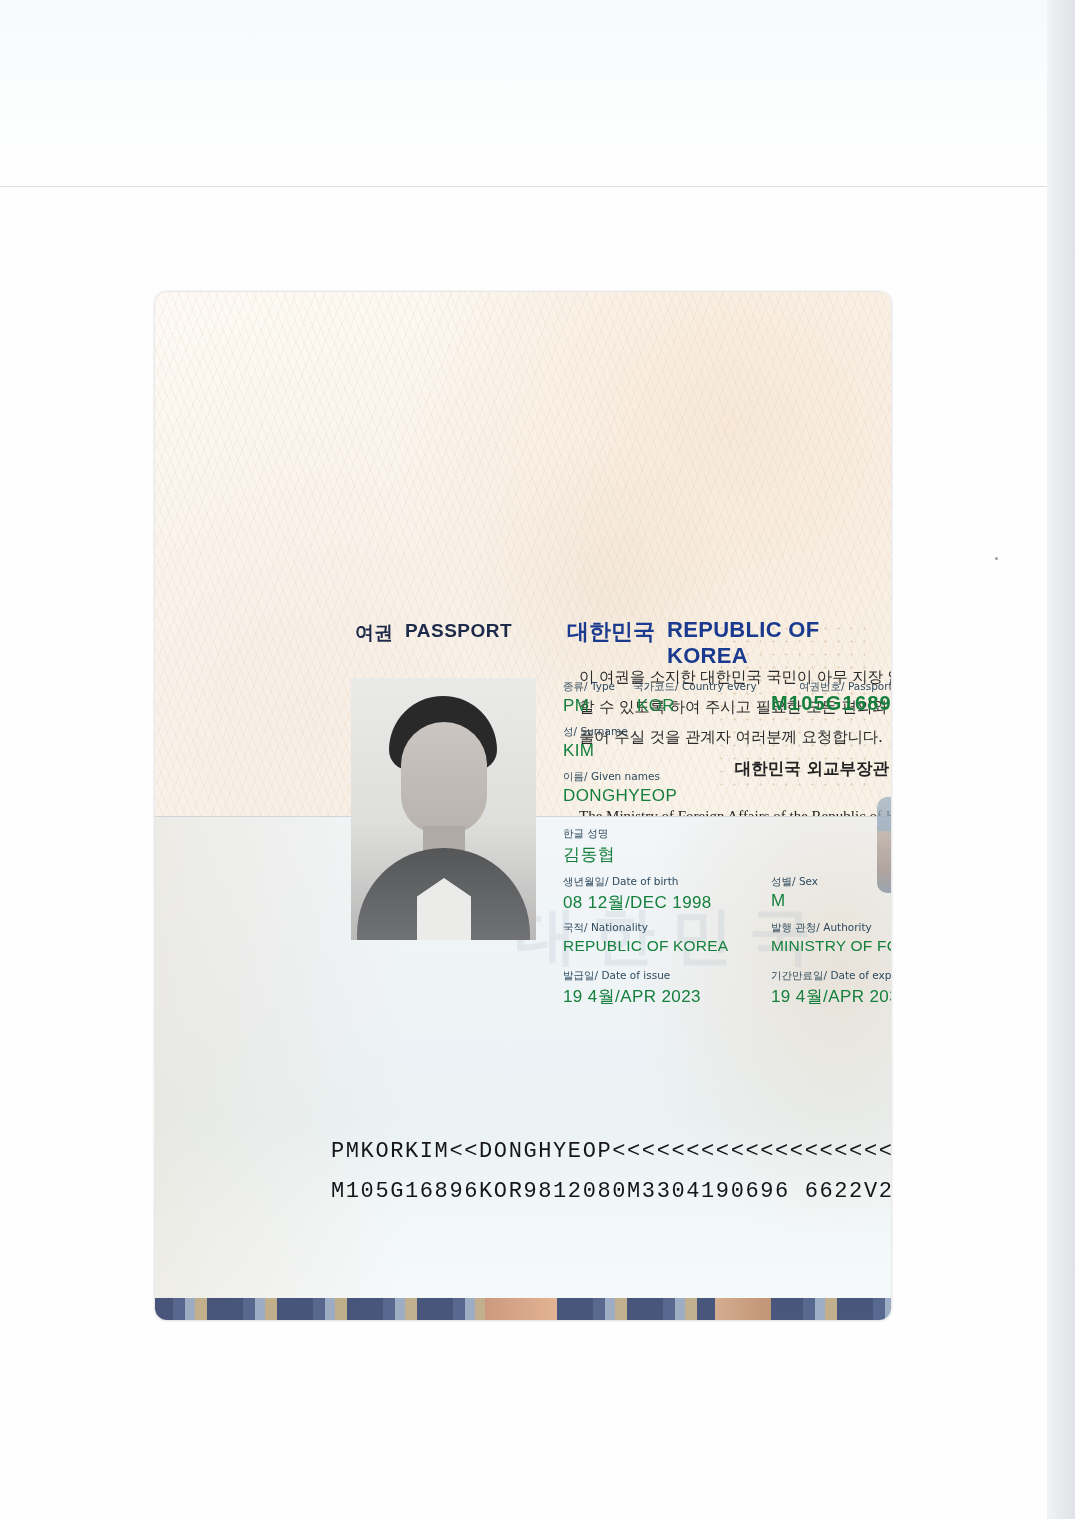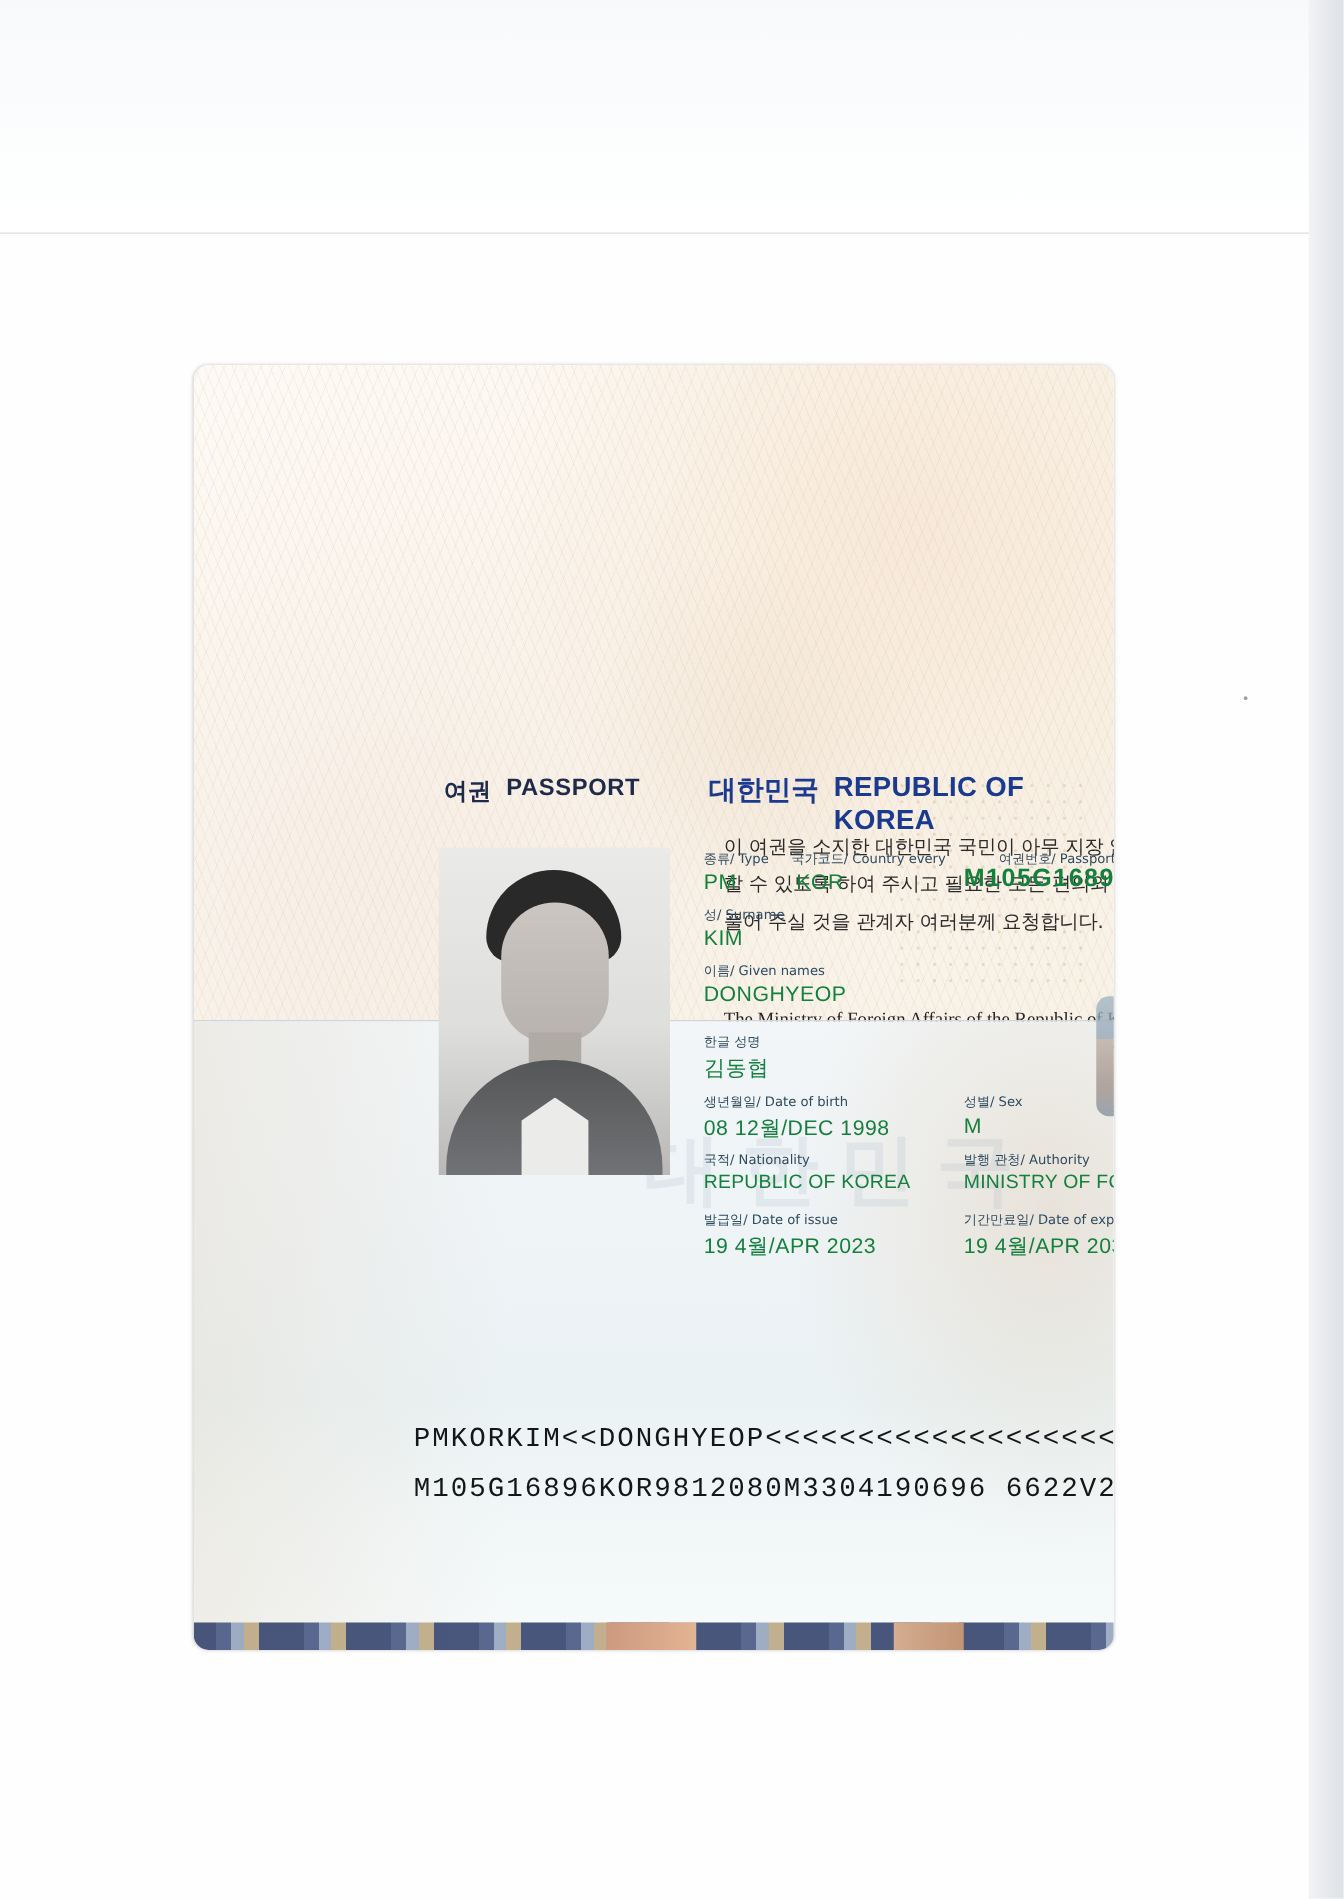--- a/index.html
+++ b/index.html
@@ -359,20 +359,21 @@
 
 <div id="booklet">
 
   <div class="page-top">
     <div class="guilloche"></div>
     <div class="top-watermark"></div>
     <div class="dotgrid"></div>
 
     <div class="ko-text">이 여권을 소지한 대한민국 국민이 아무 지장 없이 통행할 수 있도록 하여 주시고 필요한 모든 편의와 보호를 베풀어 주실 것을 관계자 여러분께 요청합니다.</div>
 
+    <div class="ko-minister">대한민국 외교부장관</div>
 
     <div class="en-text">The Ministry of Foreign Affairs of the Republic of Korea requests all whom it may concern to permit the bearer, a national of the Republic of Korea, to pass freely without delay or hindrance and to provide every possible assistance and protection in case of need.</div>
 
     <div class="photo-top">
       <div class="head"></div>
       <div class="shoulders"></div>
     </div>
 
     <div class="sig-label">
       <div>여권 소지인의 서명</div>

